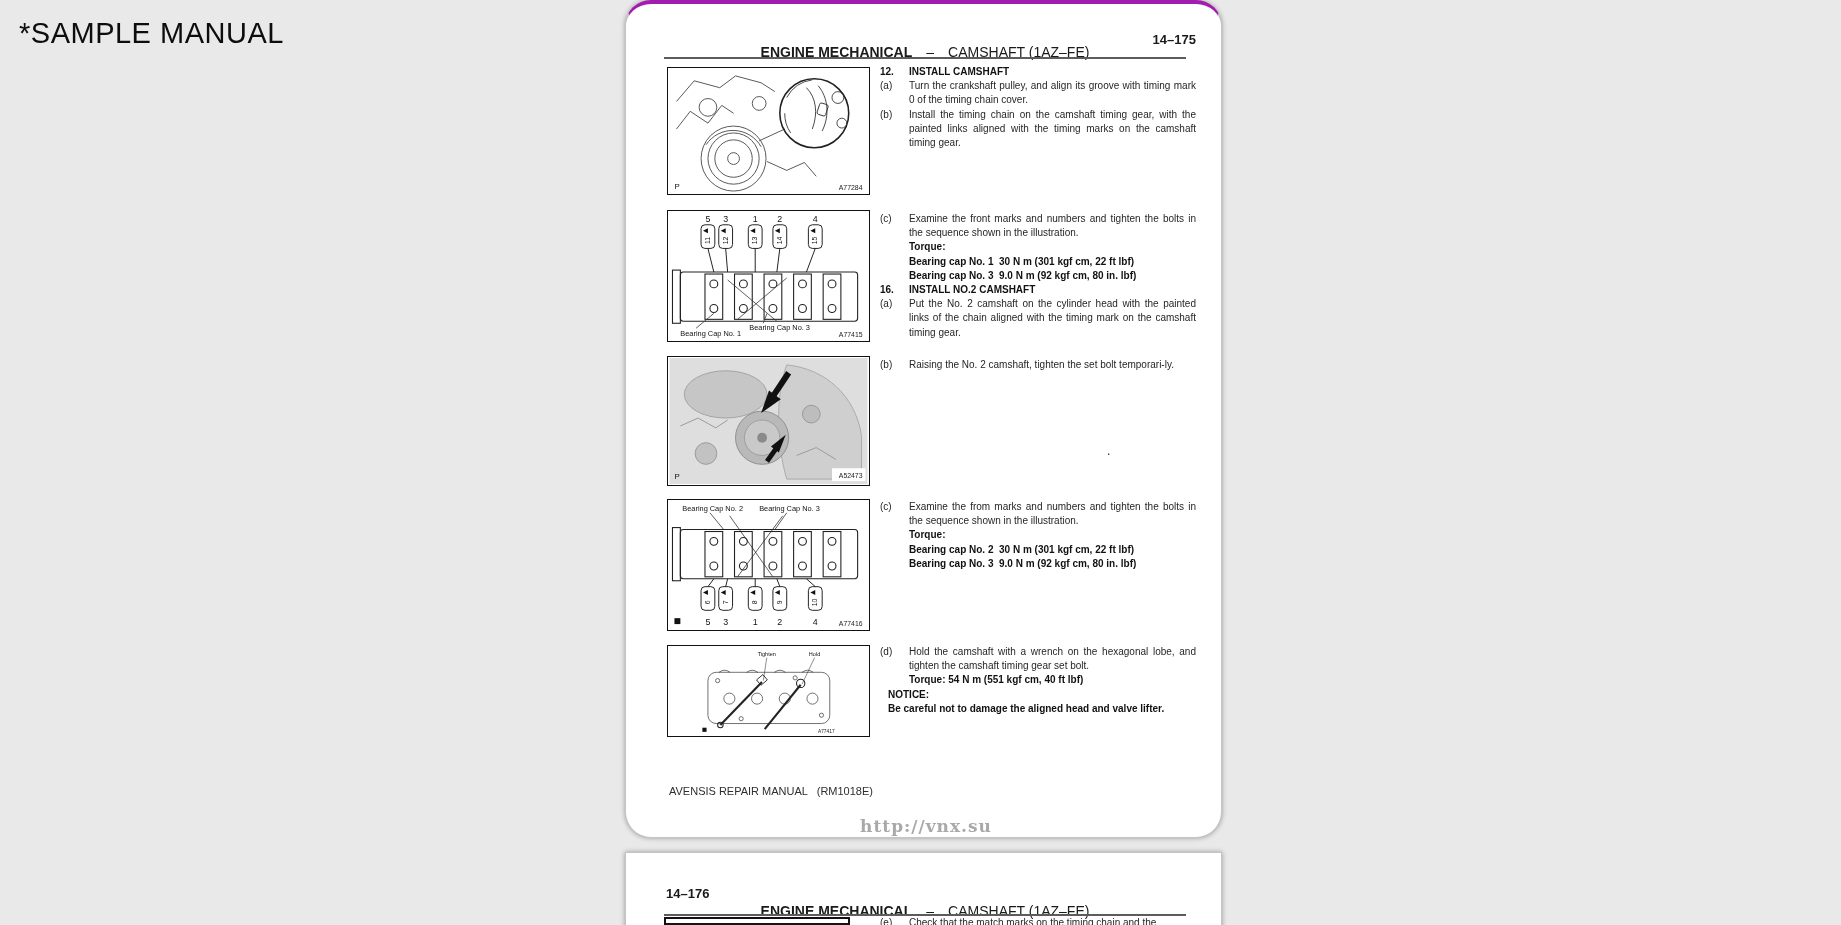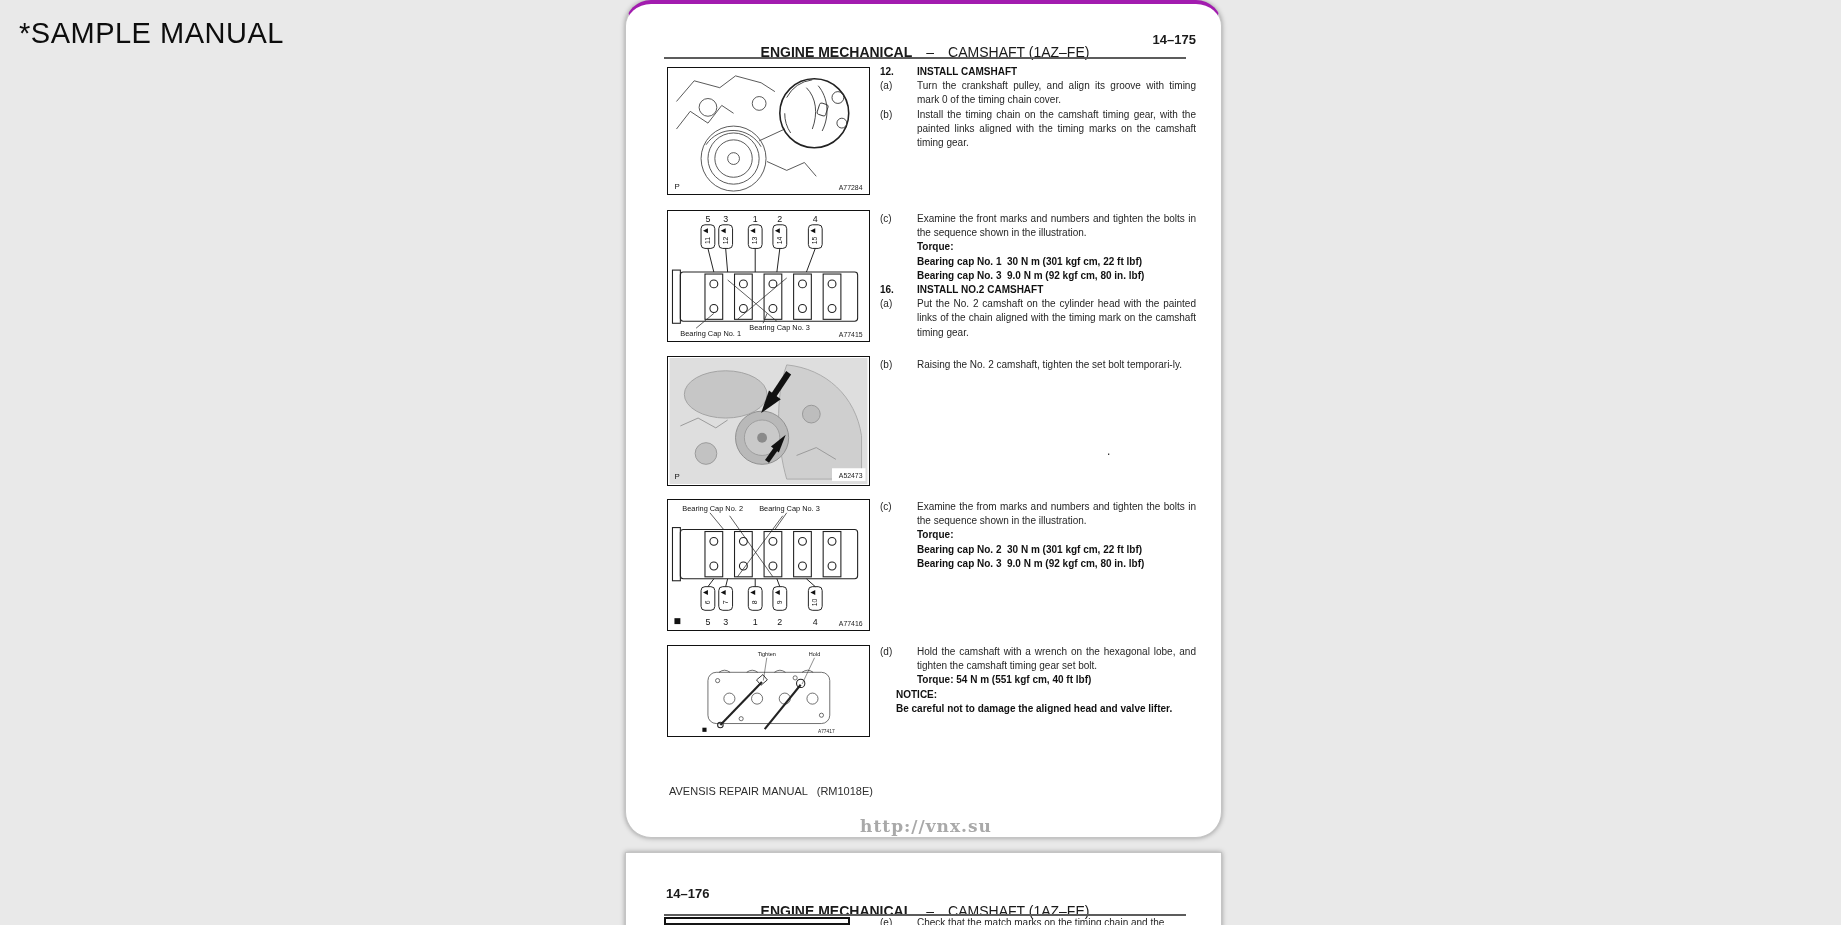--- a/index.html
+++ b/index.html
@@ -48,21 +48,21 @@
   #fig3{ top:352px; height:130px; }
   #fig4{ top:495px; height:132px; }
   #fig5{ top:641px; height:92px; }
   .figtext{ font-family:"Liberation Sans", sans-serif; }
 
   
   .textcol{ position:absolute; left:254px; top:0; width:316px; height:780px; }
   .tblock{ position:absolute; left:0; width:316px; font-size:10px; line-height:14.2px; color:#262626; }
   .step{ position:relative; padding-left:29px; }
   .step .marker{ position:absolute; left:0; top:0; }
-  .step .stext{ display:block; text-align:justify; white-space:pre-wrap;margin-left:8px; }
+  .step .stext{ display:block; text-align:justify; white-space:pre-wrap; }
   .step.b{ font-weight:bold; color:#111; }
   .step.flush{ padding-left:8px; }
 
   .footerline{ position:absolute; left:43px; top:781px; font-size:11px; color:#2e2e2e; white-space:pre; }
   .watermark{
     position:absolute; left:185px; top:812px; width:230px; text-align:center;
     font-family:"DejaVu Serif", serif; font-weight:bold; font-size:17px;
     color:#a9a9a9; letter-spacing:1px;
   }
   .straydot{ position:absolute; left:481px; top:440px; font-size:12px; color:#222; }

